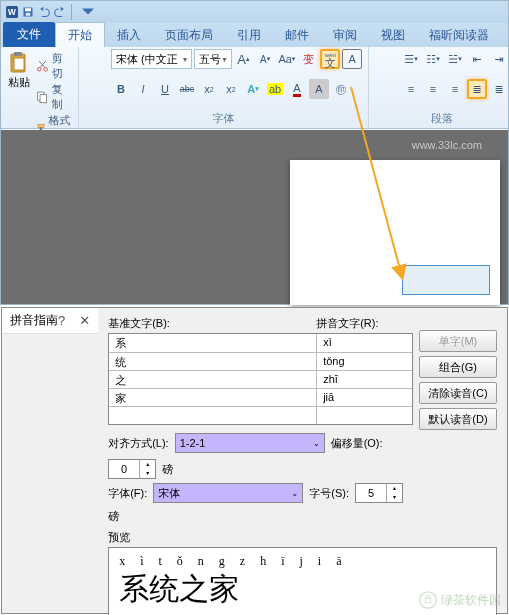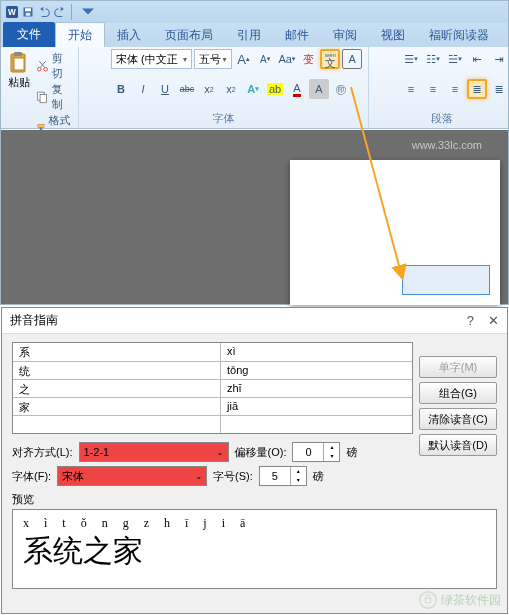--- a/index.html
+++ b/index.html
@@ -32,41 +32,41 @@
 .rb{width:20px;height:20px;border:1px solid transparent;display:inline-flex;align-items:center;justify-content:center;font-size:11px;color:#3a5b7d;border-radius:2px;}
 .rb.hi{border:2px solid #f5a623;background:#fde9b8;box-shadow:0 0 4px rgba(245,166,35,.6);}
 .rb sup,.rb sub{font-size:7px;}
 .parg{flex:1;}
 .doc-area{position:absolute;top:129px;left:0;right:0;bottom:0;background:#6e6e6e;display:flex;justify-content:flex-end;align-items:flex-start;padding:30px 8px 0 0;}
 .page{width:210px;height:145px;background:#fff;box-shadow:0 2px 6px rgba(0,0,0,.4);position:relative;}
 .sel-box{position:absolute;right:10px;bottom:10px;width:88px;height:30px;border:1px solid #4a90d9;background:rgba(74,144,217,.15);}
 .arrow-svg{position:absolute;top:84px;left:345px;pointer-events:none;}
 .watermark{position:absolute;top:138px;right:26px;color:#fff;font-size:11px;opacity:.6;}
 
-.dialog{position:absolute;top:307px;left:1px;right:1px;bottom:1px;background:#f0f0f0;border:1px solid #8a8a8a;display:flex;flex-direction:column;}
+.dialog{position:absolute;top:307px;left:1px;right:1px;bottom:1px;background:#f0f0f0;border:1px solid #8a8a8a;display:flex;flex-direction:row;}
 .dlg-titlebar{height:26px;background:#fff;display:flex;align-items:center;padding:0 8px;border-bottom:1px solid #ddd;}
 .dlg-title{font-size:12px;}
 .dlg-titlebar .right{margin-left:auto;display:flex;gap:14px;font-size:13px;color:#555;}
 .dlg-body{padding:8px 10px;flex:1;display:flex;flex-direction:column;}
 .cols{display:flex;gap:6px;}
 .col-main{flex:1;}
 .col-btns{width:78px;display:flex;flex-direction:column;gap:4px;padding-top:14px;}
 .lblrow{display:flex;margin-bottom:2px;}
 .lblrow .l1{width:208px;font-size:11px;}
 .tbl{border:1px solid #888;background:#fff;}
 .tbl-row{display:flex;height:18px;}
 .tbl-row+.tbl-row{border-top:1px solid #bbb;}
 .tbl-cell{padding:2px 6px;font-size:11px;}
 .tbl-cell.c1{width:208px;border-right:1px solid #bbb;}
 .tbl-cell.c2{flex:1;}
 .dbtn{height:22px;border:1px solid #999;background:linear-gradient(#fefefe,#e4e4e4);font-size:11px;border-radius:2px;}
 .dbtn.dis{color:#999;}
 .opts{margin-top:8px;display:flex;align-items:center;gap:6px;flex-wrap:wrap;}
 .opts .lab{font-size:11px;}
-.sel{height:20px;border:1px solid #888;background:#ef4444;display:flex;align-items:center;padding:0 4px;font-size:11px;}
+.sel{height:20px;border:1px solid #888;background:#c4b5fd;display:flex;align-items:center;padding:0 4px;font-size:11px;}
 .sel .dd{margin-left:auto;font-size:8px;}
 .spin{width:48px;height:20px;border:1px solid #888;background:#fff;display:flex;}
 .spin input{border:0;width:30px;font-size:11px;text-align:center;}
 .spin .sp{width:16px;display:flex;flex-direction:column;border-left:1px solid #aaa;}
 .spin .sp div{flex:1;font-size:6px;text-align:center;line-height:8px;}
 .preview-lbl{font-size:11px;margin-top:6px;}
 .preview{border:1px solid #888;background:#fff;height:80px;margin-top:2px;padding:6px 10px;}
 .preview .ruby{font-size:12px;letter-spacing:6px;font-family:serif;}
 .preview .han{font-size:30px;font-family:SimSun,serif;}
 .wm2{position:absolute;right:6px;bottom:4px;color:#9ec49e;font-size:12px;opacity:.7;display:flex;align-items:center;gap:4px;}
@@ -239,20 +239,24 @@
   <div class="dlg-titlebar">
     <span class="dlg-title">拼音指南</span>
     <div class="right">
       <span>?</span>
       <span>✕</span>
     </div>
   </div>
   <div class="dlg-body">
     <div class="cols">
       <div class="col-main">
+        <div class="lblrow">
+          <div class="l1">基准文字(B):</div>
+          <div>拼音文字(R):</div>
+        </div>
         <div class="tbl">
           <div class="tbl-row">
               <div class="tbl-cell c1">系</div>
               <div class="tbl-cell c2">xì</div>
             </div>
           <div class="tbl-row">
               <div class="tbl-cell c1">统</div>
               <div class="tbl-cell c2">tǒng</div>
             </div>
           <div class="tbl-row">

